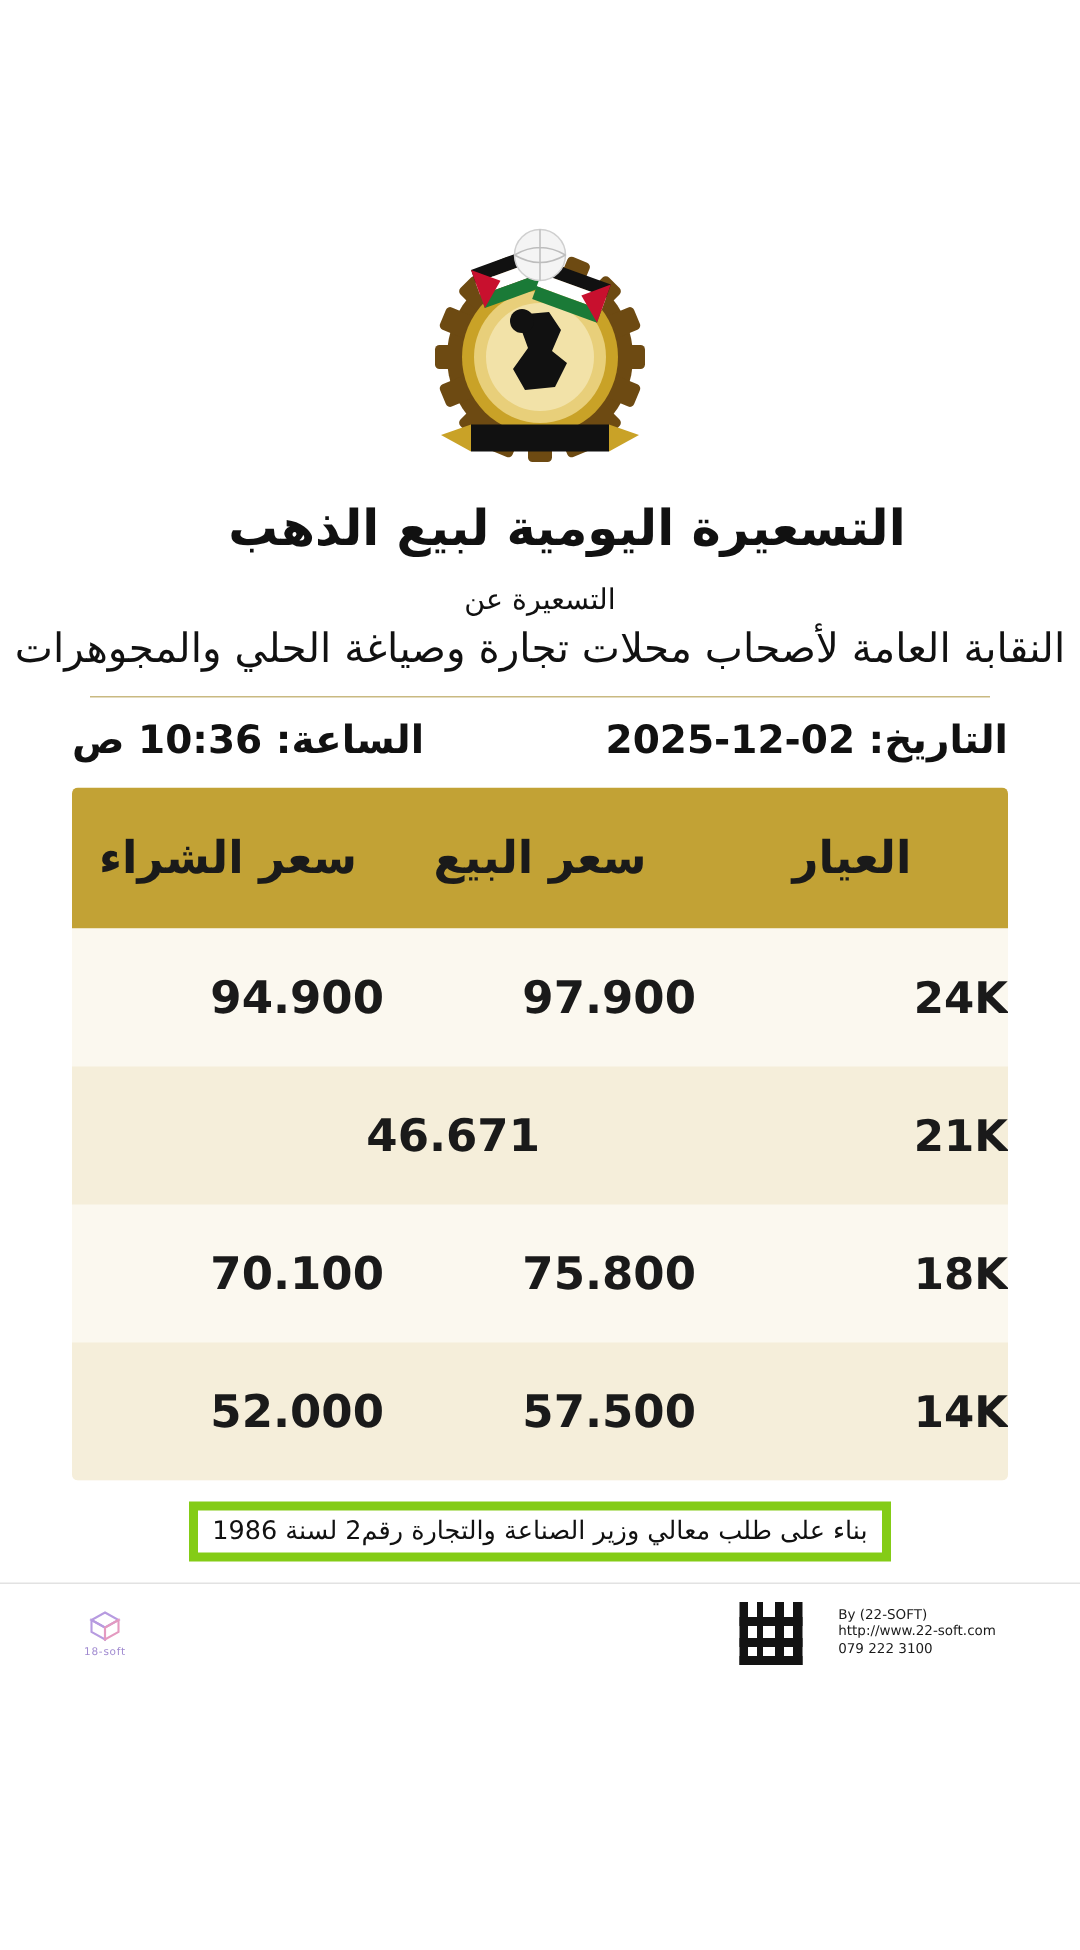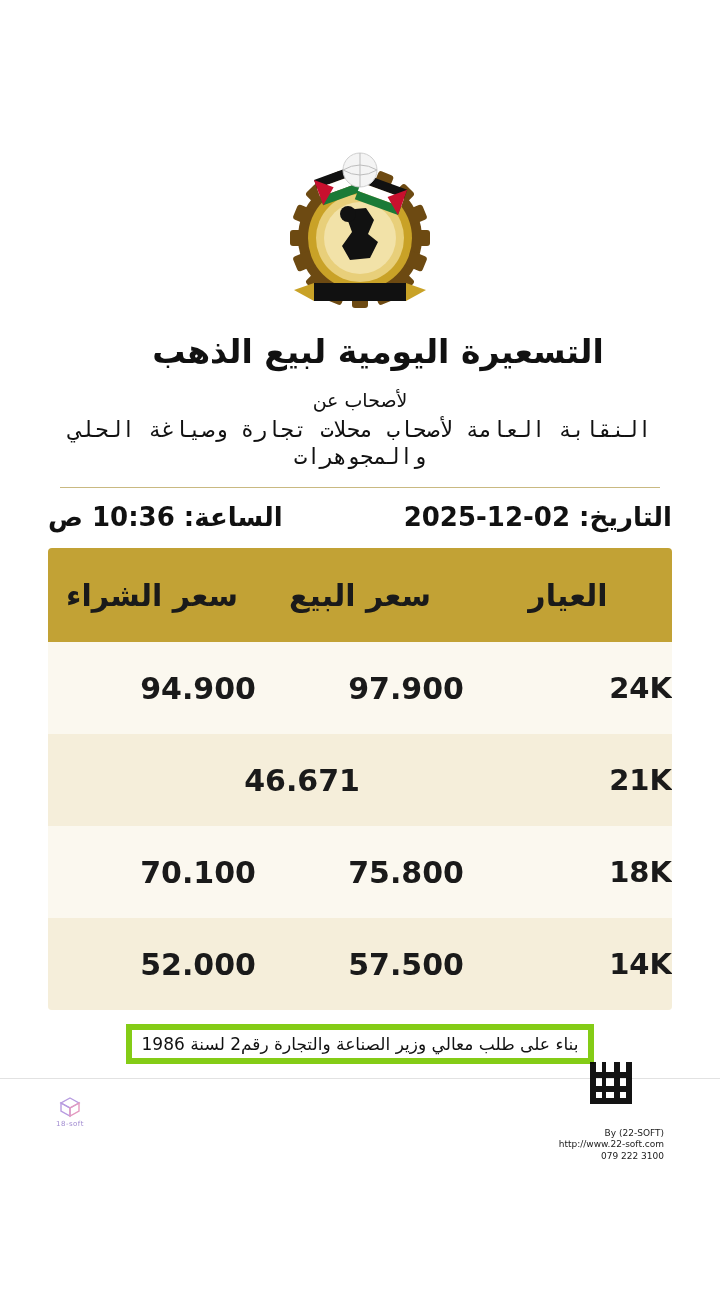--- a/index.html
+++ b/index.html
@@ -40,24 +40,23 @@
     padding-left: 36px;
   }
   .sub1 {
     text-align: center;
     font-size: 19px;
     color: #111111;
     margin-top: 18px;
   }
   .sub2 {
     text-align: center;
-    font-size: 22px;
+    font-size: 27px;
     color: #111111;
     margin-top: 6px;
-    font-family: Liberation Mono, monospace;
   }
   .sub3 {
     text-align: center;
     font-size: 23px;
     color: #111111;
     margin-top: 6px;
   }
 
   .divider {
     width: 600px;
@@ -157,24 +156,23 @@
     align-items: center;
     gap: 2px;
   }
   .brand-name {
     font-size: 7px;
     color: #a08ad0;
     letter-spacing: .5px;
   }
   .credit {
     display: flex;
-    flex-direction: column;
+    flex-direction: row;
     align-items: center;
     gap: 24px;
-    text-align: right;
   }
   .qr {
     width: 42px; height: 42px;
     background:
       linear-gradient(90deg, #000 0 6px, transparent 6px 12px, #000 12px 16px, transparent 16px 24px, #000 24px 30px, transparent 30px 36px, #000 36px 42px),
       linear-gradient(0deg, #000 0 6px, transparent 6px 12px, #000 12px 18px, transparent 18px 26px, #000 26px 32px, transparent 32px 42px);
     background-blend-mode: multiply;
     opacity: .92;
   }
   .credit-text {
@@ -237,21 +235,21 @@
         <g transform="translate(90,152)">
           <rect x="-46" y="-9" width="92" height="18" fill="#111111"></rect>
           <polygon points="-46,-9 -66,-2 -46,9" fill="#c9a227"></polygon>
           <polygon points="46,-9 66,-2 46,9" fill="#c9a227"></polygon>
         </g>
       </svg>
     </div>
   </div>
 
   <div class="title-main">التسعيرة اليومية لبيع الذهب</div>
-  <div class="sub1">لأصحاب عن</div>
+  <div class="sub1">التسعيرة عن</div>
   <div class="sub2">النقابة العامة لأصحاب محلات تجارة وصياغة الحلي والمجوهرات</div>
 
   <div class="divider"></div>
 
   <div class="date-row">
     <div class="date-block">
       <span>التاريخ:</span>
       <span>02-12-2025</span>
     </div>
     <div class="time-block">

